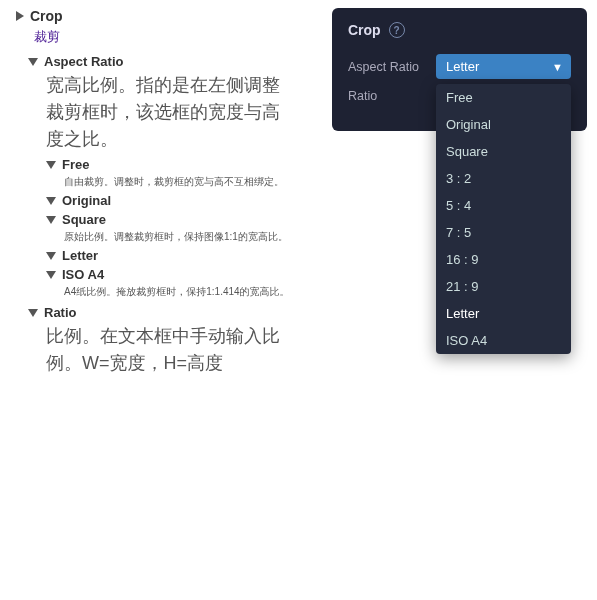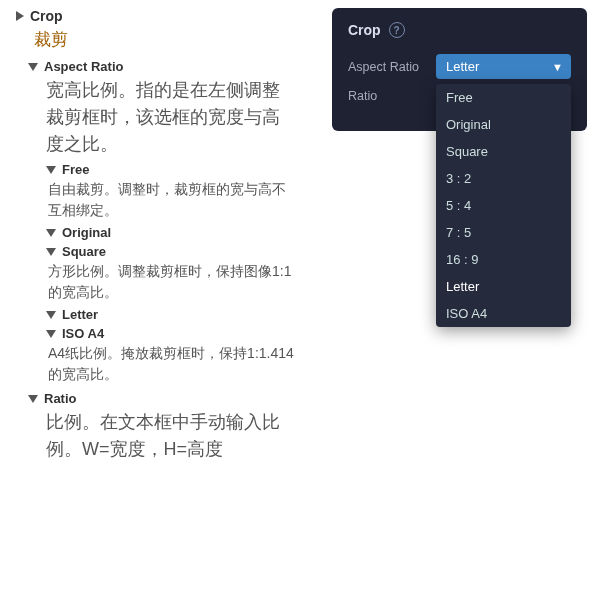--- a/index.html
+++ b/index.html
@@ -39,22 +39,22 @@
     }
     .triangle-down {
       width: 0; height: 0;
       border-left: 5px solid transparent;
       border-right: 5px solid transparent;
       border-top: 8px solid #555;
       display: inline-block;
     }
 
     .sub-title {
-      color: #a16207;
-      font-size: 17px;
+      color: #4c1d95;
+      font-size: 13px;
       margin-bottom: 4px;
     }
 
     .section {
       margin-left: 12px;
       margin-bottom: 6px;
     }
 
     .section-header {
       display: flex;
@@ -83,23 +83,23 @@
       display: flex;
       align-items: center;
       gap: 6px;
       font-weight: 600;
       font-size: 13px;
       color: #333;
       margin-bottom: 2px;
     }
 
     .item-desc {
-      margin-left: 2px;
+      margin-left: 18px;
       color: #555;
-      font-size: 14px;
+      font-size: 10px;
       line-height: 1.5;
       margin-bottom: 2px;
     }
 
     
     .ui-panel {
       position: absolute;
       top: 8px;
       right: 10px;
       width: 255px;
@@ -236,21 +236,21 @@
         <span class="triangle-down"></span>
         <span>Original</span>
       </div>
     </div>
 
     <div class="item-section">
       <div class="item-header">
         <span class="triangle-down"></span>
         <span>Square</span>
       </div>
-      <div class="item-desc">方形比例。调整裁剪框时，保持图像1:1的宽高比。</div>
+      <div class="item-desc">原始比例。调整裁剪框时，保持图像1:1的宽高比。</div>
     </div>
 
     <div class="item-section">
       <div class="item-header">
         <span class="triangle-down"></span>
         <span>Letter</span>
       </div>
     </div>
 
     <div class="item-section">
@@ -298,20 +298,21 @@
 
       
       <div class="dropdown-open">
         <div class="dropdown-item">Free</div>
         <div class="dropdown-item">Original</div>
         <div class="dropdown-item">Square</div>
         <div class="dropdown-item">3 : 2</div>
         <div class="dropdown-item">5 : 4</div>
         <div class="dropdown-item">7 : 5</div>
         <div class="dropdown-item">16 : 9</div>
+        <div class="dropdown-item">21 : 9</div>
         <div class="dropdown-item selected">Letter</div>
         <div class="dropdown-item">ISO A4</div>
       </div>
     </div>
   </div>
 
   <div class="ui-row">
     <span class="ui-label">Ratio</span>
     <span class="ui-text-value">W</span>
   </div>

